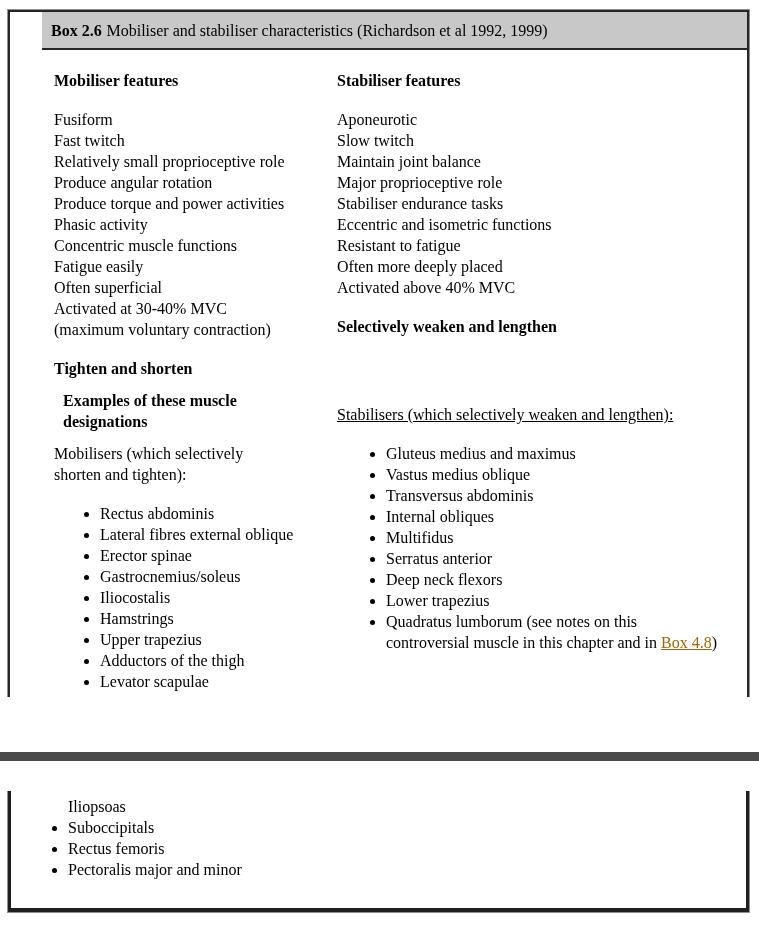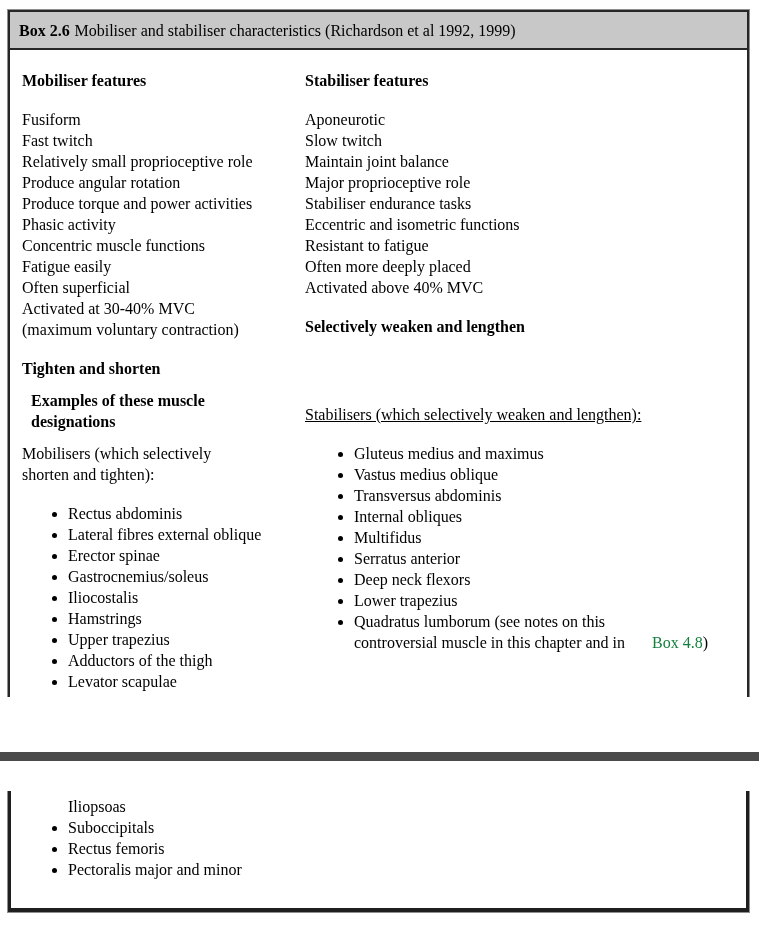--- a/index.html
+++ b/index.html
@@ -19,20 +19,21 @@
   .outer-top { left: 7px; top: 9px; width: 743px; padding: 1px 1px 0 1px; }
   .outer-bottom { left: 7px; top: 791px; width: 743px; padding: 0 1px 1px 1px; }
 
   .box-top {
     background: #ffffff;
     border: 2px solid #262626;
     border-bottom: none;
     height: 687px;
     box-sizing: border-box;
     overflow: hidden;
+    padding-left: 32px;
   }
   .box-bottom {
     background: #ffffff;
     border: 3px solid #1f1f1f;
     border-top: none;
     border-bottom-width: 4px;
     height: 121px;
     box-sizing: border-box;
     overflow: hidden;
     padding-top: 5px;
@@ -56,21 +57,21 @@
   .sub-h      { font-weight: bold; margin: 0 0 11px 0; }
   .examples-h { font-weight: bold; margin: 0 0 11px 9px; max-width: 245px; }
   .intro      { margin: 0 0 18px 0; }
   .intro-left { max-width: 240px; }
   .intro-right { margin-top: 67px; text-decoration: underline; }
 
   ul.bullets { list-style: disc; margin: 0; padding: 0 0 0 46px; }
   .col-right ul.bullets { padding-left: 49px; }
   ul.bullets li { margin: 0; padding: 0; white-space: nowrap; }
 
-  .link { color: #15803d; cursor: pointer; margin-left: 23px; }
+  .link { color: #a16207; text-decoration: underline; cursor: pointer; }
 
   .divider {
     position: absolute;
     left: 0; top: 752px;
     width: 759px; height: 9px;
     background: #4a4a4a;
   }
 
   .cont-line { margin-left: 57px; }
   .bullets2 { padding-left: 57px !important; }

